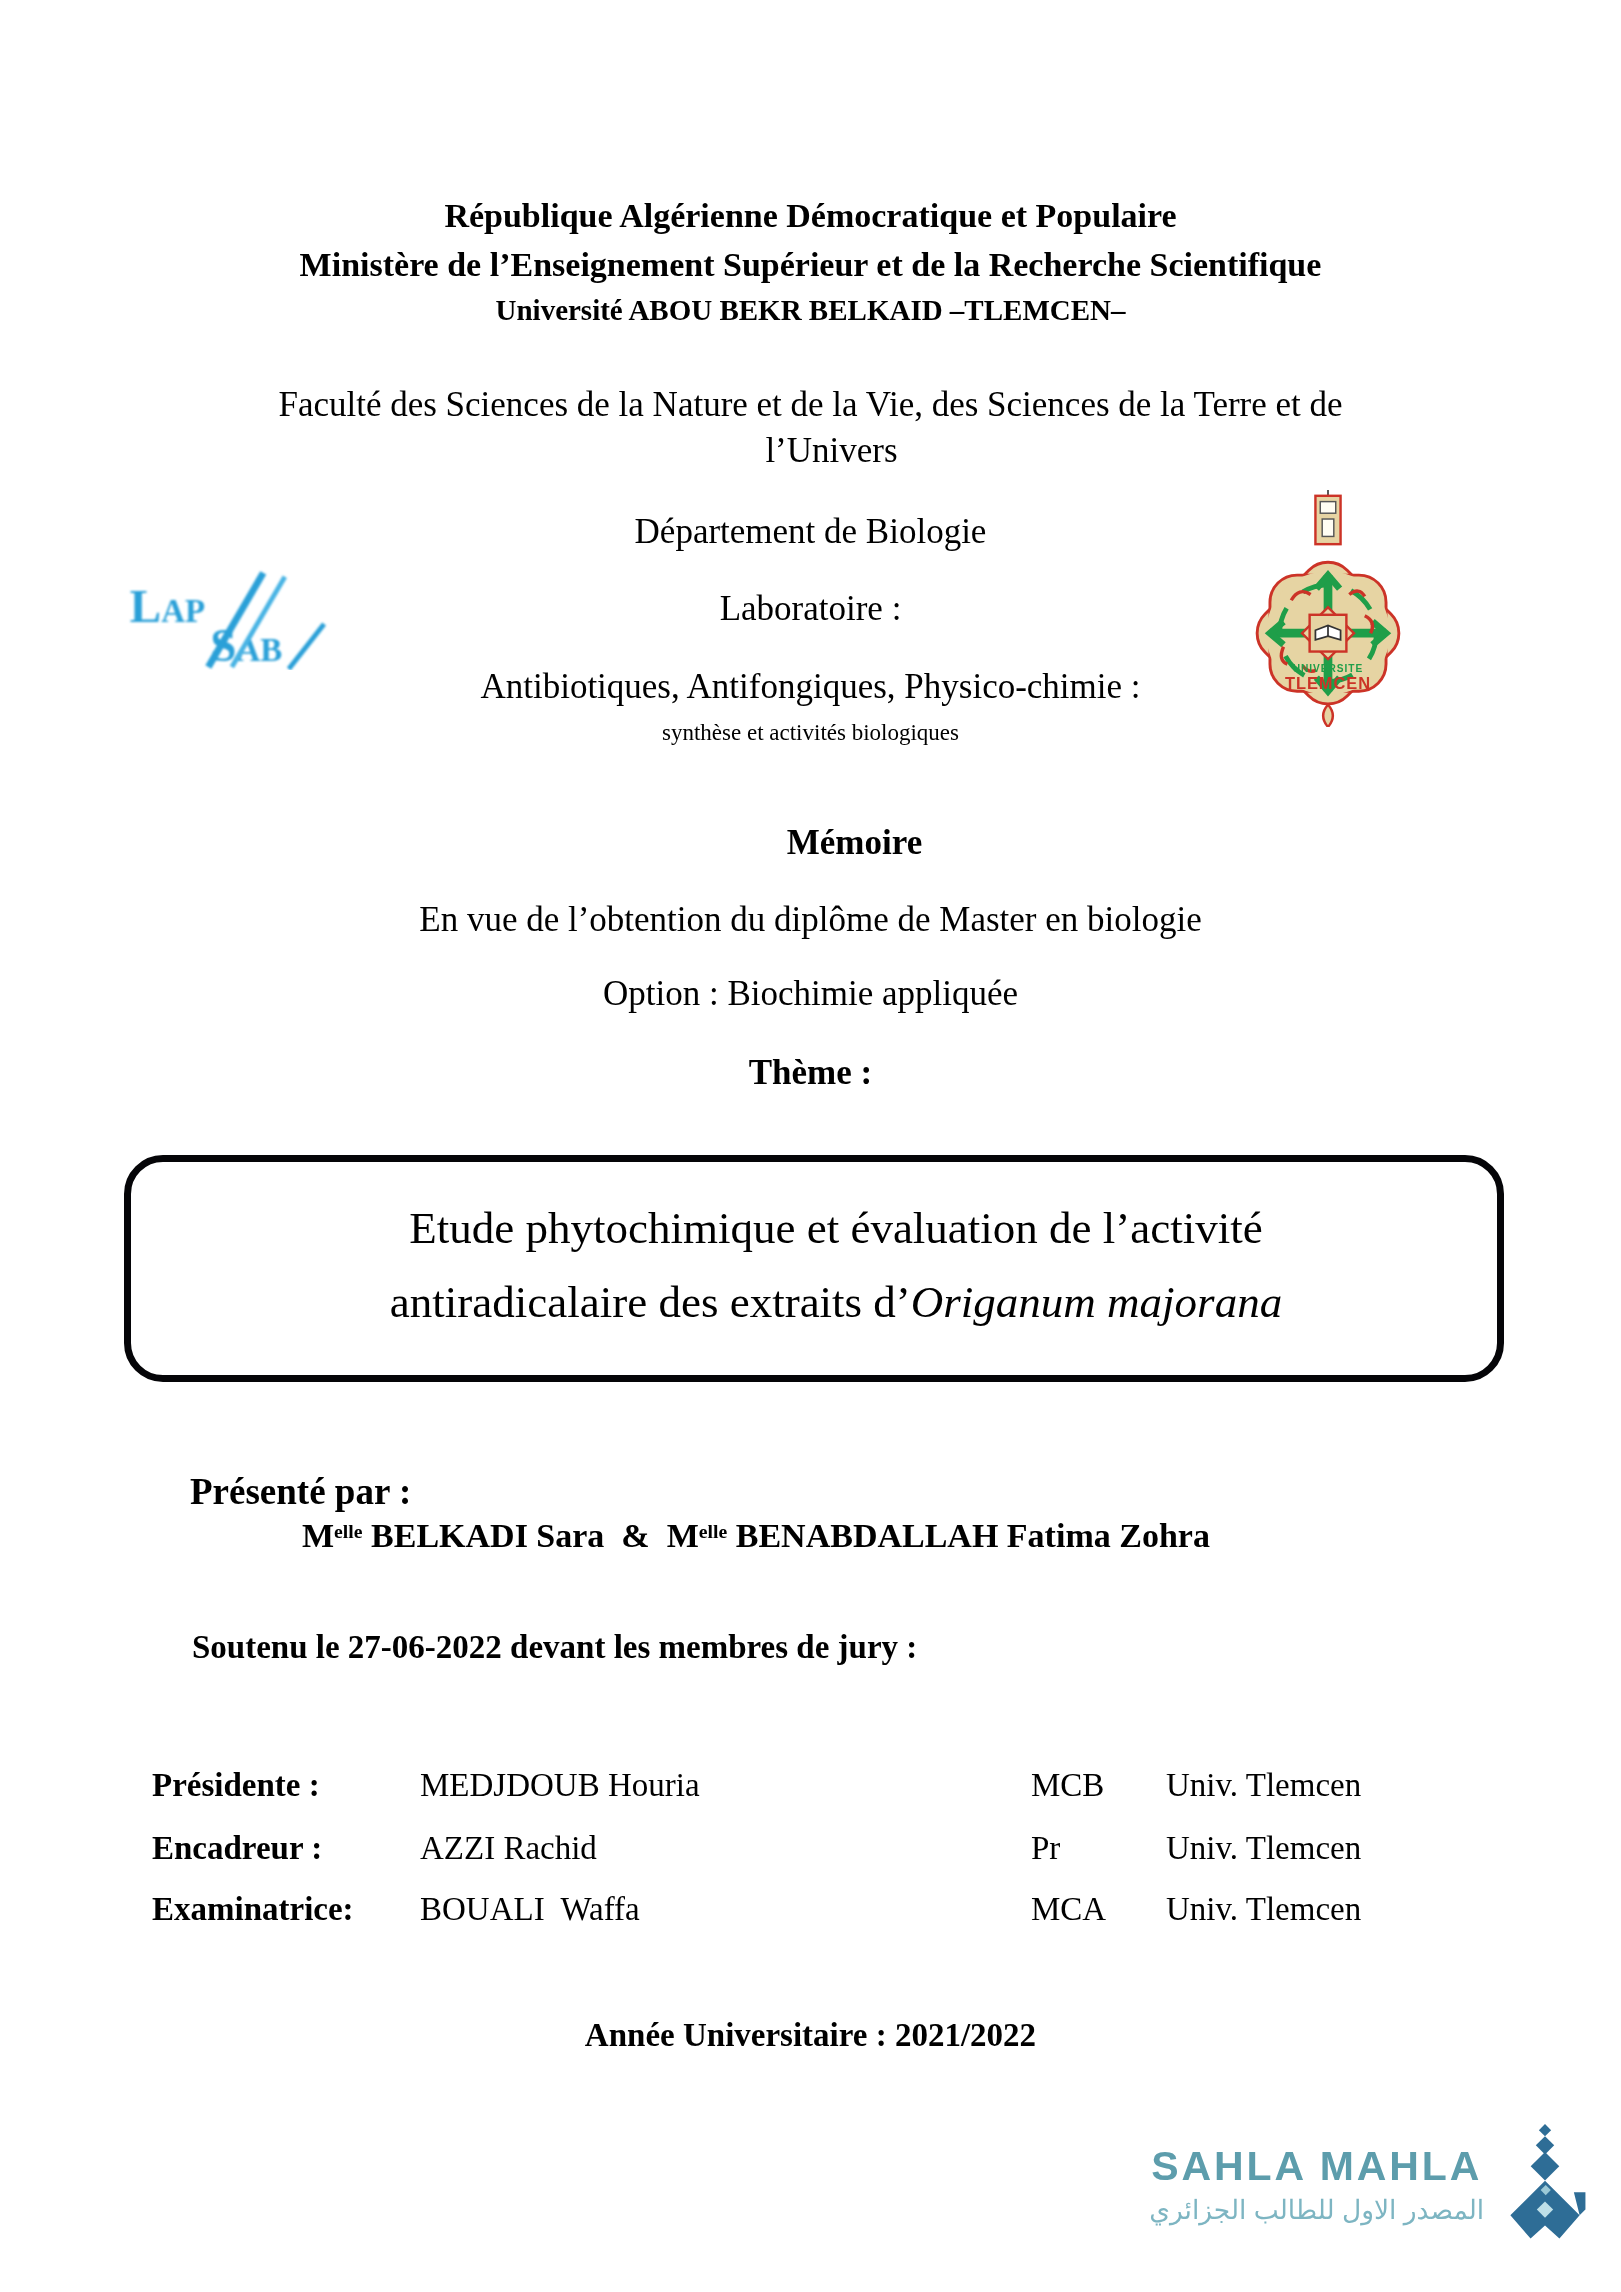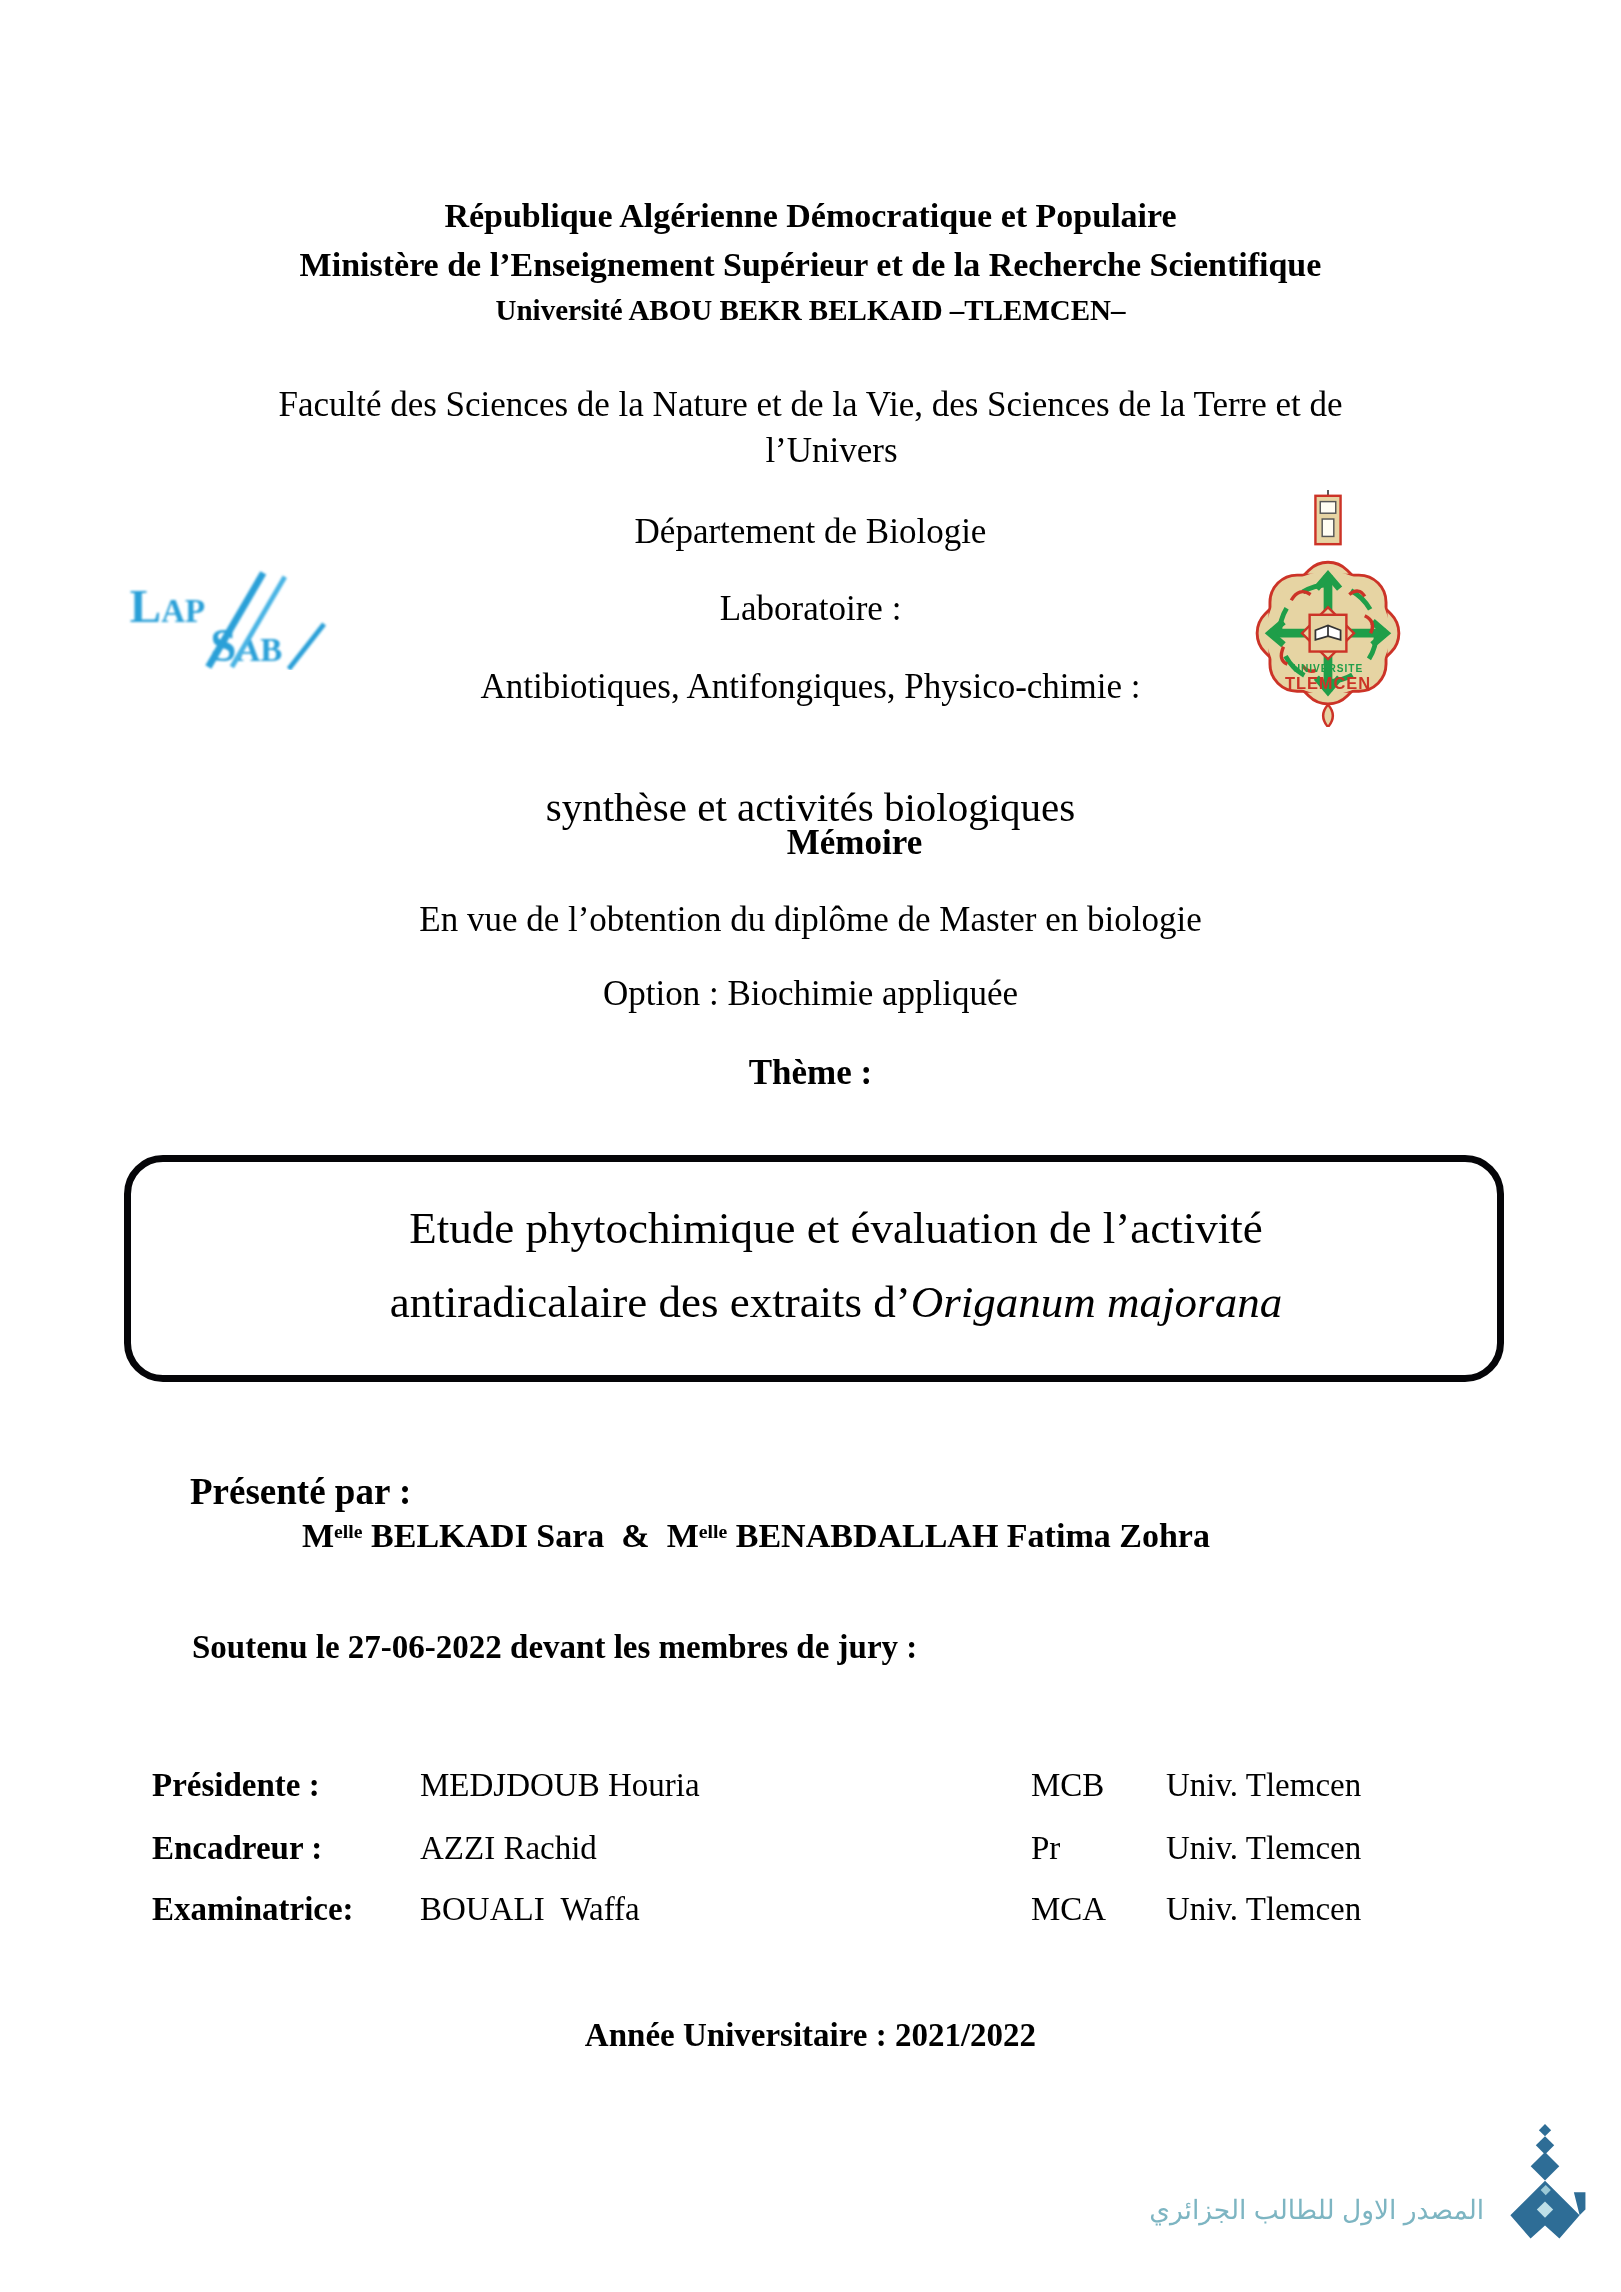--- a/index.html
+++ b/index.html
@@ -19,21 +19,21 @@
   }
   .bold{font-weight:bold;}
   #l-rep {top:196px;font-size:34px;}
   #l-min {top:245px;font-size:34px;}
   #l-uni {top:294px;font-size:29px;}
   #l-fac1{top:385px;font-size:35px;}
   #l-fac2{top:431px;font-size:35px;margin-left:21px;}
   #l-dep {top:512px;font-size:35px;}
   #l-lab {top:589px;font-size:35px;}
   #l-anti{top:667px;font-size:35px;}
-  #l-syn {top:784px;font-size:41px;}
+  #l-syn {top:720px;font-size:23px;}
   #l-mem {top:823px;font-size:35px;margin-left:44px;}
   #l-envue{top:900px;font-size:35px;}
   #l-opt {top:974px;font-size:35px;}
   #l-theme{top:1053px;font-size:35px;}
 
   #theme-box{
     position:absolute;left:124px;top:1155px;
     width:1380px;height:227px;box-sizing:border-box;
     border:7.8px solid #050508;border-radius:39px;
     background:#fff;
@@ -188,20 +188,21 @@
   <div class="jury-row" id="jury-row-2">
     <span class="j-role">Examinatrice:</span>
     <span class="j-name">BOUALI  Waffa</span>
     <span class="j-grade">MCA</span>
     <span class="j-univ">Univ. Tlemcen</span>
   </div>
 
   <div class="cline bold" id="annee">Année Universitaire : 2021/2022</div>
 
   <div id="sahla-logo">
+    <div id="sahla-title" style="color:#5d9dac">SAHLA MAHLA</div>
     <div id="sahla-arabic" style="color:#7db5c2">المصدر الاول للطالب الجزائري</div>
     <div id="sahla-icon">
       <svg width="88" height="127" viewBox="0 0 60 88">
         <g fill="#2e6d96">
           <rect x="27" y="2" width="6" height="6" transform="rotate(45 30 5)"></rect>
           <rect x="25.5" y="11" width="9" height="9" transform="rotate(45 30 15.5)"></rect>
           <rect x="23" y="23" width="14" height="14" transform="rotate(45 30 30)"></rect>
           <path d="M30,40 L54,64 L40,80 L30,71 L20,80 L6,64 Z"></path>
           <path d="M54,64 L58,60 L58,48 L50,48 Z"></path>
         </g>

